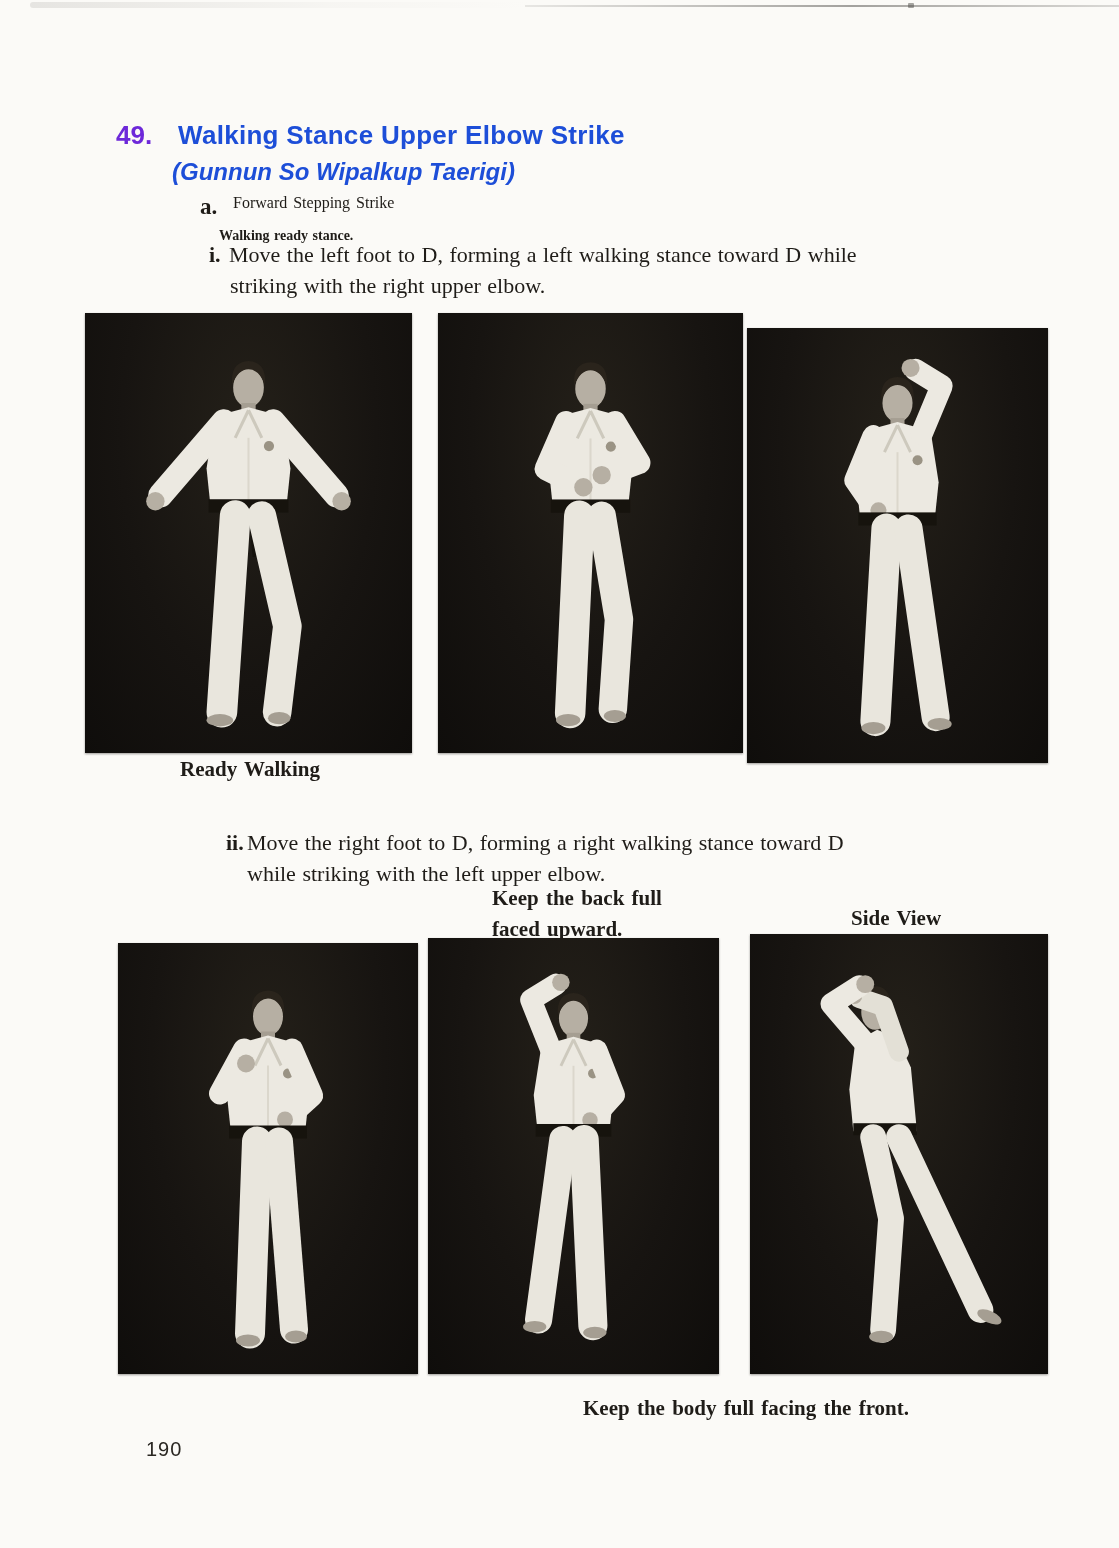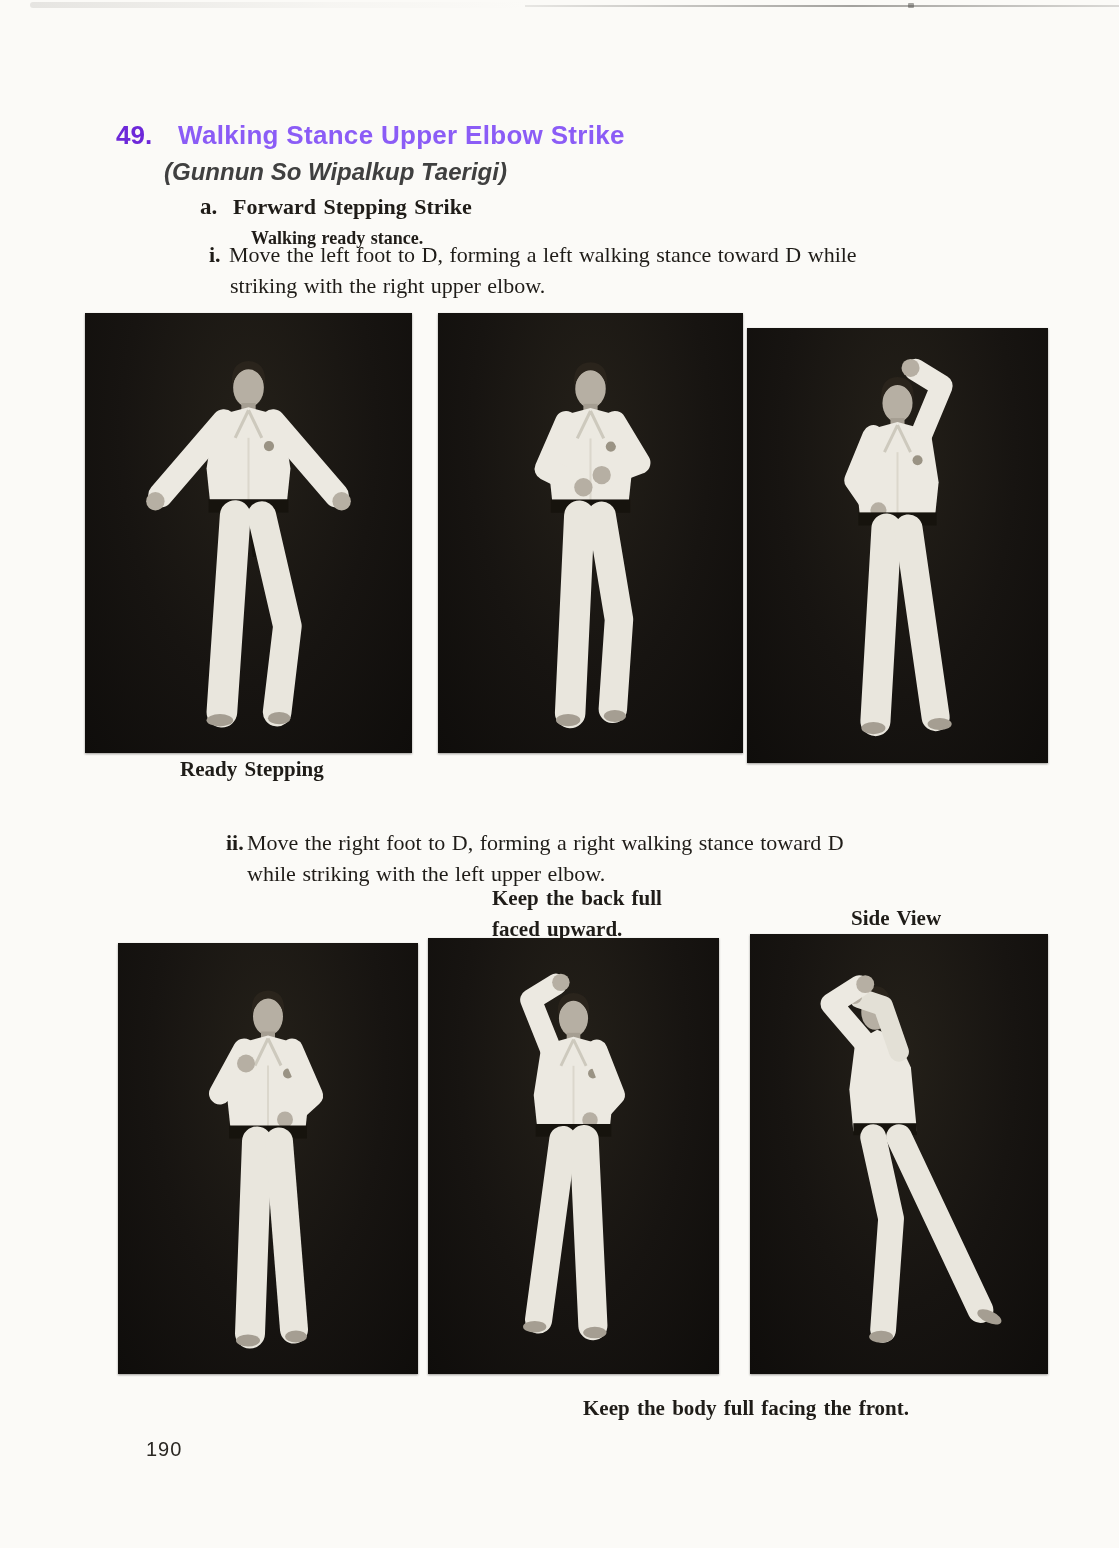--- a/index.html
+++ b/index.html
@@ -14,25 +14,25 @@
   
   .scan-smudge{position:absolute;top:2px;left:30px;width:500px;height:6px;
     background:linear-gradient(90deg, rgba(190,188,184,.35), rgba(220,218,214,.15) 60%, rgba(190,188,184,0));
     border-radius:3px;}
   .scan-line{position:absolute;top:5px;left:525px;width:594px;height:2px;
     background:linear-gradient(90deg, rgba(120,118,114,.15), rgba(90,88,84,.55) 55%, rgba(120,118,114,.25));}
   .scan-tick{position:absolute;top:3px;left:908px;width:6px;height:5px;background:rgba(80,78,74,.5);border-radius:1px;}
 
   
   .h-num{left:116px;top:120px;font-family:"Liberation Sans",sans-serif;font-weight:bold;font-size:26px;color:#6d28d9;}
-  .h-title{left:178px;top:120px;font-family:"Liberation Sans",sans-serif;font-weight:bold;font-size:26px;letter-spacing:.3px;color:#8b5cf6;white-space:nowrap;}
-  .h-sub{left:164px;top:158px;font-family:"Liberation Sans",sans-serif;font-style:italic;font-weight:600;font-size:24px;color:#404040;white-space:nowrap;}
+  .h-title{left:178px;top:120px;font-family:"Liberation Sans",sans-serif;font-weight:bold;font-size:26px;letter-spacing:.3px;color:#1d4ed8;white-space:nowrap;}
+  .h-sub{left:172px;top:158px;font-family:"Liberation Sans",sans-serif;font-style:italic;font-weight:600;font-size:24px;color:#1d4ed8;white-space:nowrap;}
   .h-a-label{left:200px;top:194px;font-weight:bold;font-size:23px;}
-  .h-a-title{left:233px;top:194px;font-weight:bold;font-size:22px;word-spacing:2px;white-space:nowrap;}
-  .h-stance{left:219px;top:228px;font-weight:bold;font-size:18px;word-spacing:1px;white-space:nowrap;margin-left:32px;}
+  .h-a-title{left:233px;top:194px;font-weight:normal;font-size:16px;word-spacing:2px;white-space:nowrap;}
+  .h-stance{left:219px;top:228px;font-weight:bold;font-size:14px;word-spacing:1px;white-space:nowrap;}
 
   
   .step-label{font-weight:bold;font-size:22px;}
   .step-line{font-size:22px;word-spacing:1px;white-space:nowrap;}
   .i-label{left:209px;top:242px;}
   .i-l1{left:229px;top:242px;}
   .i-l2{left:230px;top:273px;}
   .ii-label{left:226px;top:830px;}
   .ii-l1{left:247px;top:830px;font-family:Liberation Serif, serif;}
   .ii-l2{left:247px;top:861px;}
@@ -131,21 +131,21 @@
     <path d="M126,106 L108,150 L126,176" stroke="#ece9e1" stroke-width="22" stroke-linecap="round" stroke-linejoin="round" fill="none"></path>
     <circle cx="131" cy="180" r="8" fill="#b6afa3"></circle>
     <rect x="111" y="182" width="78" height="13" fill="#16130d"></rect>
     <path d="M146,195 L139,240 M155,195 L159,238" stroke="#16130d" stroke-width="10" fill="none"></path>
     <path d="M139,198 L128,390" stroke="#e9e6dd" stroke-width="30" stroke-linecap="round" fill="none"></path>
     <path d="M161,198 L188,386" stroke="#e9e6dd" stroke-width="28" stroke-linecap="round" fill="none"></path>
     <ellipse cx="126" cy="397" rx="12" ry="6" fill="#a59e92"></ellipse>
     <ellipse cx="192" cy="393" rx="12" ry="6" fill="#a59e92"></ellipse>
   </svg>
 </div>
-<div class="abs caption cap-ready">Ready Stepping</div>
+<div class="abs caption cap-ready">Ready Walking</div>
 
 <div class="abs step-label ii-label">ii.</div>
 <div class="abs step-line ii-l1">Move the right foot to D, forming a right walking stance toward D</div>
 <div class="abs step-line ii-l2">while striking with the left upper elbow.</div>
 
 <div class="abs caption note-l1">Keep the back full</div>
 <div class="abs caption note-l2">faced upward.</div>
 <div class="abs caption cap-side">Side View</div>
 
 <div class="photo p4">

